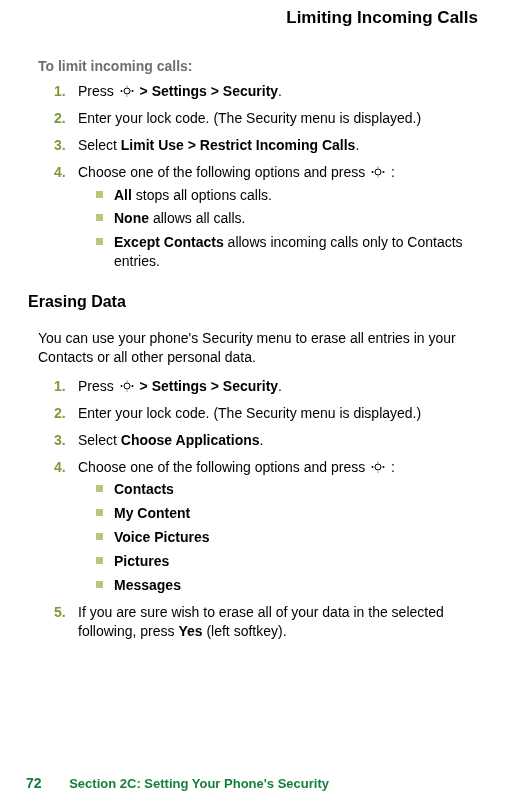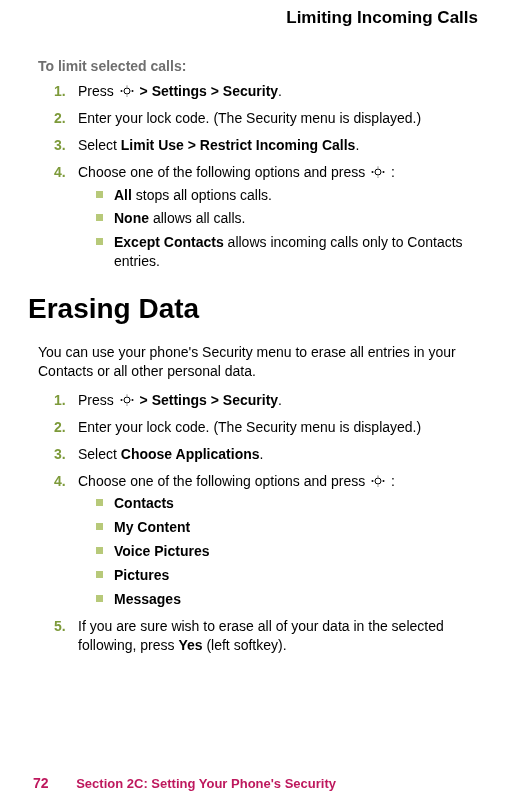--- a/index.html
+++ b/index.html
@@ -18,21 +18,21 @@
     box-sizing: border-box;
   }
   h2.section {
     font-size: 17px;
     font-weight: bold;
     margin: 0 0 30px 10px;
     font-family: "Segoe UI Semibold", "Helvetica Neue", Arial, sans-serif;
     text-align: right;
   }
   h1.section {
-    font-size: 28px;
+    font-size: 16px;
     font-weight: bold;
     margin: 22px 0 18px 0;
     font-family: "Segoe UI Semibold", "Helvetica Neue", Arial, sans-serif;
   }
   .para {
     margin: 0 0 10px 10px;
     line-height: 1.35;
   }
   .sub-head {
     font-weight: bold;
@@ -83,25 +83,25 @@
   .nav-icon {
     display: inline-block;
     width: 14px;
     height: 12px;
     vertical-align: -1px;
     margin: 0 2px;
   }
   .footer {
     position: absolute;
     bottom: 20px;
-    left: 33px;
+    left: 26px;
     right: 0;
     font-weight: bold;
     font-size: 13px;
-    color: #be185d;
+    color: #15803d;
     font-family: "Segoe UI Semibold", "Helvetica Neue", Arial, sans-serif;
   }
   .footer .pn { display:inline-block; margin-right: 24px; font-size:14px; }
 
   .watermark {
     position: absolute;
     left: 50%;
     top: 360px;
     transform: translateX(-50%);
     text-align: right;
@@ -130,21 +130,21 @@
 </head>
 <body>
 
 <div class="watermark">
   <div class="wm1">DRAFT</div>
 </div>
 
 <div class="page page-content">
 
   <h2 class="section">Limiting Incoming Calls</h2>
-  <div class="sub-head">To limit selected calls:</div>
+  <div class="sub-head">To limit incoming calls:</div>
 
   <ol class="steps">
     <li>
       <span class="num">1.</span>
       <span>Press </span>
       <span class="nav-icon">
         <svg viewBox="0 0 14 12">
             <circle cx="7" cy="6" r="3" fill="none" stroke="#000" stroke-width="1"></circle>
             <circle cx="1.5" cy="6" r="1" fill="#000"></circle>
             <circle cx="12.5" cy="6" r="1" fill="#000"></circle>

